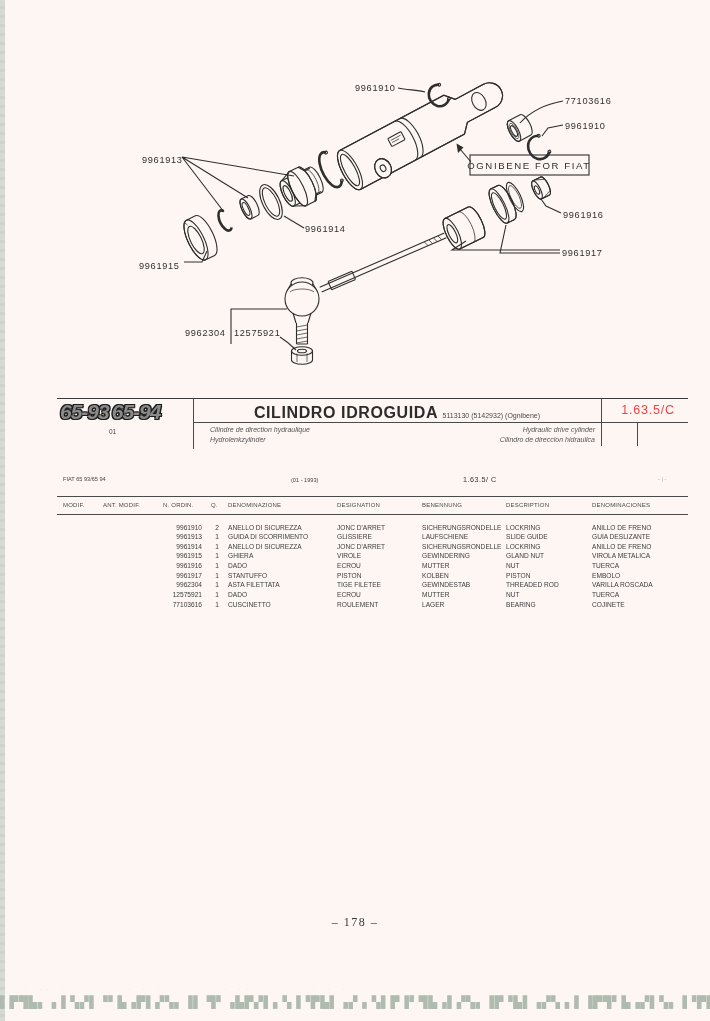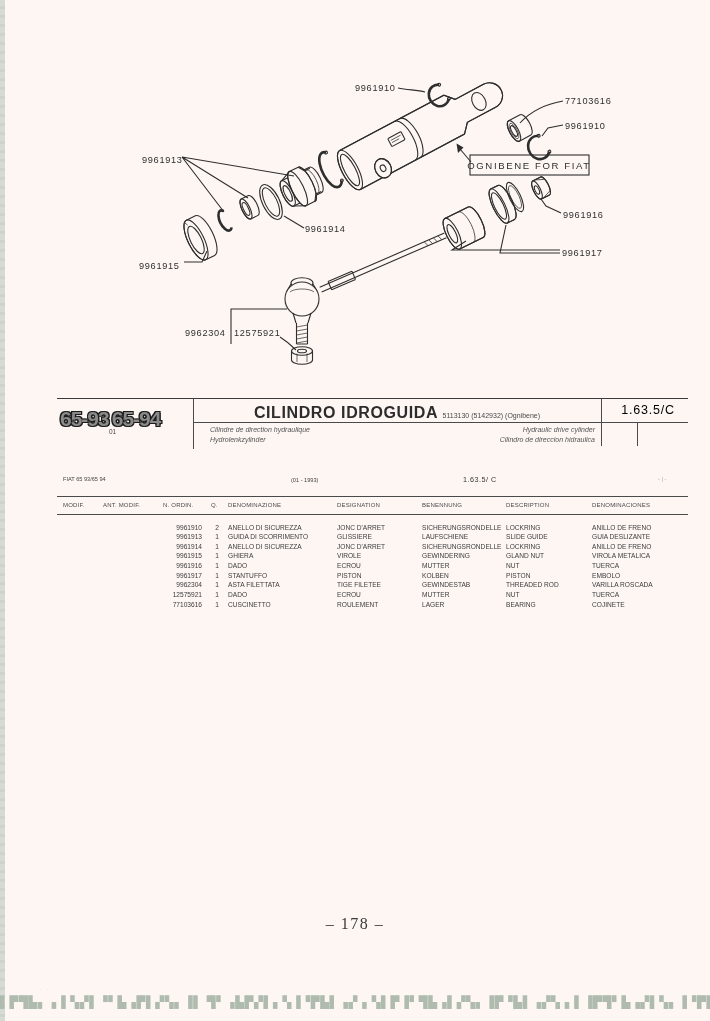--- a/index.html
+++ b/index.html
@@ -17,35 +17,35 @@
   svg.diagram .thin{stroke-width:0.7;}
   svg.diagram .thick{stroke-width:2.6;}
 
   .header-box{position:absolute;left:57px;top:398px;width:631px;height:52px;
         border-top:1.6px solid #3a3a3a;}
   .vl{position:absolute;width:1.2px;background:#4a4a4a;}
   .vl1{left:136px;top:0;height:50px;}
   .vl2{left:544px;top:0;height:47px;}
   .vl3{left:580px;top:23px;height:24px;}
   .hl{position:absolute;left:136px;top:23px;width:495px;height:1.2px;background:#4a4a4a;}
-  .badges{position:absolute;left:3px;top:8px;white-space:nowrap;}
+  .badges{position:absolute;left:3px;top:1px;white-space:nowrap;font-style:italic;}
   .badge{display:inline-block;font-size:21px;font-weight:900;letter-spacing:-1px;
         color:#8a8a8a;margin-right:3px;
         text-shadow:-1.2px -1.2px 0 #1c1c1c,1.2px -1.2px 0 #1c1c1c,
                     -1.2px 1.2px 0 #1c1c1c,1.2px 1.2px 0 #1c1c1c;}
   .badge-sub{position:absolute;left:52px;top:29px;font-size:6.5px;color:#444;}
   .title-row{position:absolute;left:136px;top:5px;width:408px;text-align:center;white-space:nowrap;}
   .title-main{font-size:16px;font-weight:bold;letter-spacing:0.6px;color:#2c2c2c;}
   .title-refs{font-size:7px;color:#4a4a4a;}
   .sub-left{position:absolute;left:153px;top:26px;font-style:italic;font-size:7px;
         line-height:9.5px;color:#555;}
   .sub-right{position:absolute;left:338px;top:26px;width:200px;text-align:right;
         font-style:italic;font-size:7px;line-height:9.5px;color:#555;}
   .code-cell{position:absolute;left:552px;top:4px;width:78px;text-align:center;
-        font-size:12.5px;letter-spacing:0.8px;color:#000000;}
+        font-size:12.5px;letter-spacing:0.8px;color:#ef4444;}
 
   .meta-model{position:absolute;left:63px;top:476px;font-size:5.6px;color:#444;}
   .meta-date{position:absolute;left:291px;top:477px;font-size:5.6px;color:#444;}
   .meta-code{position:absolute;left:463px;top:475px;font-size:7.2px;letter-spacing:0.5px;color:#333;text-align:center;}
   .meta-mark{position:absolute;left:658px;top:476px;font-size:5.6px;color:#a9a9a9;}
 
   .rule{position:absolute;left:57px;width:631px;background:#4a4a4a;}
   .rule-top{top:496px;height:1.3px;}
   .rule-mid{top:514px;height:1.1px;}
 
@@ -53,21 +53,21 @@
   .thead{position:absolute;left:0;top:502px;width:710px;height:10px;
         font-size:6px;color:#4a4a4a;letter-spacing:0.2px;}
   .trow{position:absolute;left:0;width:710px;height:9px;font-size:6.6px;color:#3c3c3c;}
   .h-modif{left:63px;} .h-ant{left:103px;} .h-n{left:163px;} .h-q{left:211px;}
   .h-it{left:228px;} .h-fr{left:337px;} .h-de{left:422px;} .h-en{left:506px;} .h-es{left:592px;}
   .c-n{left:150px;width:52px;text-align:right;}
   .c-q{left:210px;width:14px;text-align:center;}
   .c-it{left:228px;} .c-fr{left:337px;} .c-de{left:422px;} .c-en{left:506px;} .c-es{left:592px;}
 
   .page-number{position:absolute;left:0;top:915px;width:710px;text-align:center;
-        font-family:"Liberation Serif",serif;font-size:16px;letter-spacing:1.5px;color:#3a3a3a;}
+        font-family:"Liberation Serif",serif;font-size:12px;letter-spacing:1.5px;color:#3a3a3a;}
   .noise-dots{position:absolute;left:10px;top:985px;width:700px;font-size:5px;
         letter-spacing:6px;color:#ccd6cc;white-space:nowrap;overflow:hidden;}
   .noise-strip{position:absolute;left:0;top:995px;width:710px;height:22px;overflow:hidden;
         font-family:"DejaVu Sans",sans-serif;font-size:11.5px;letter-spacing:0.6px;
         color:#aebbae;white-space:nowrap;filter:blur(0.4px);}
 </style>
 </head>
 <body>
 
 <div class="page">

